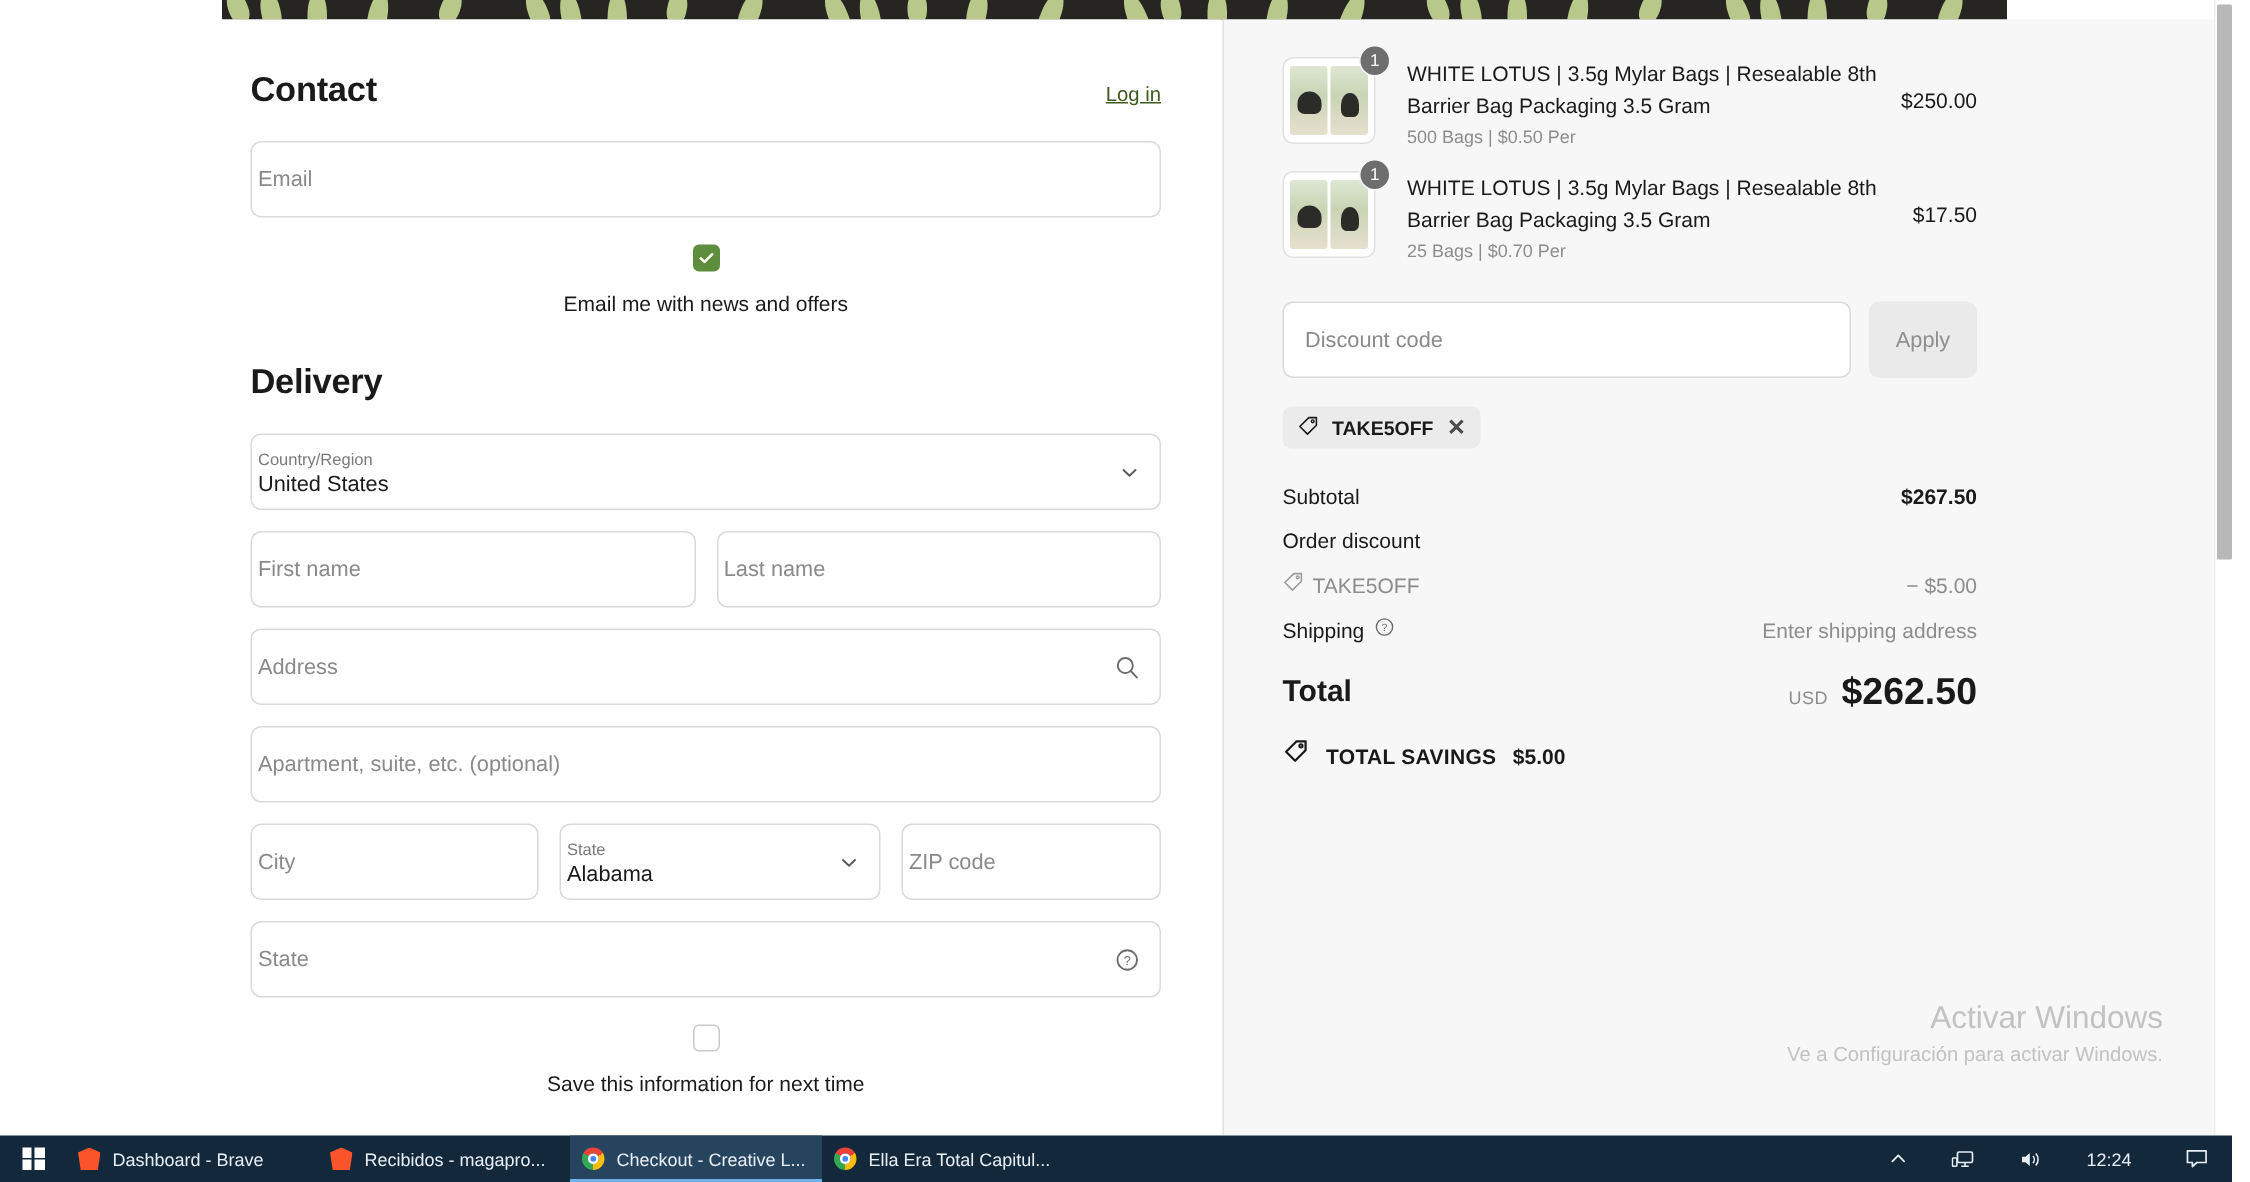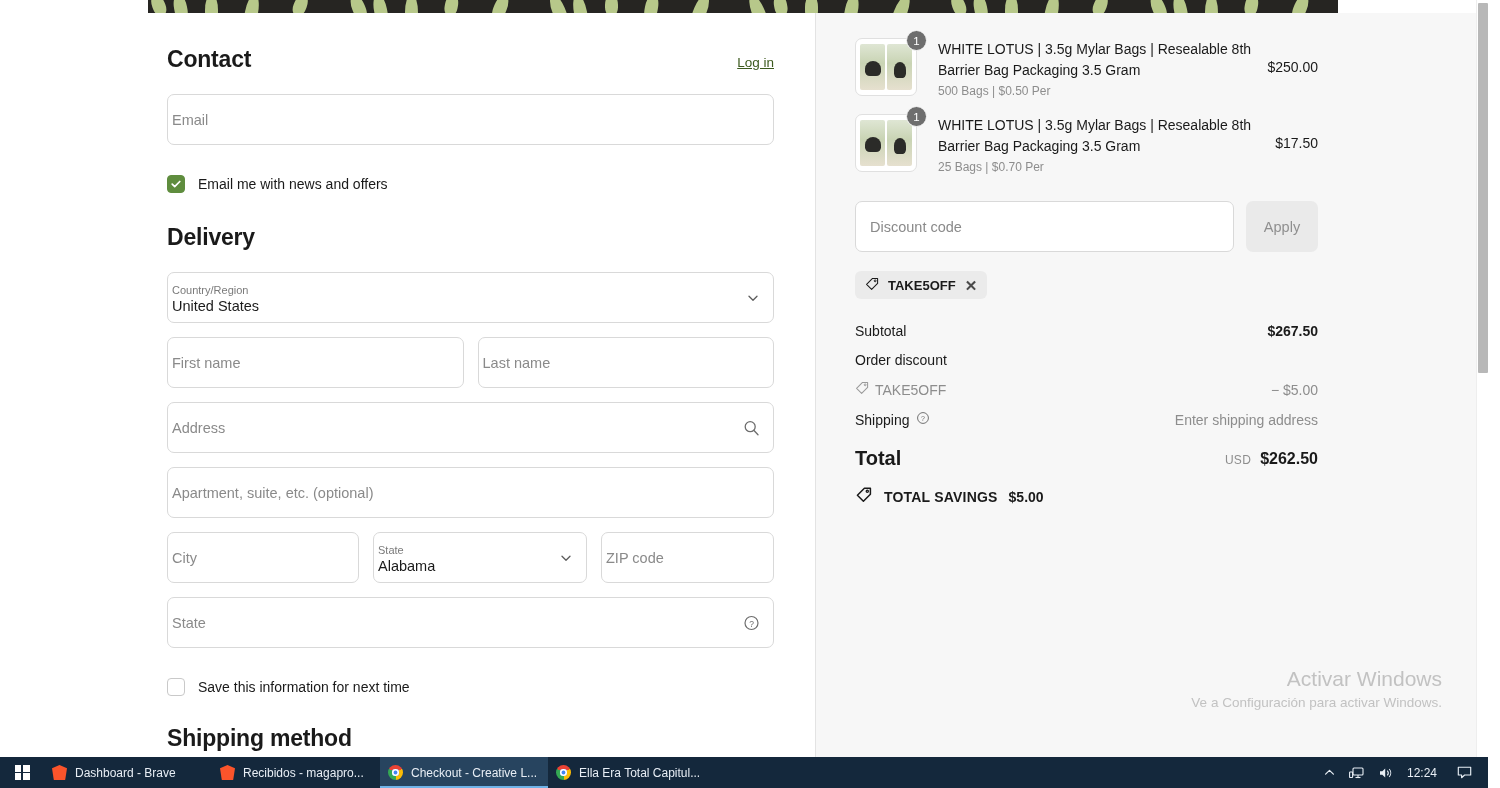--- a/index.html
+++ b/index.html
@@ -110,21 +110,21 @@
   .fld .rt-icon {
     position: absolute;
     right: 13px;
     top: 50%;
     transform: translateY(-50%);
     color: #6d6d6d;
     display: flex;
   }
   .row { display: flex; gap: 14px; }
   .mt14 { margin-top: 14px; }
-  .mt18 { margin-top: 30px; }
+  .mt18 { margin-top: 18px; flex-direction: column; }
   .mt21 { margin-top: 21px; }
 
   
   .cbrow { display: flex; align-items: center; gap: 13px; }
   .cbox {
     width: 18px; height: 18px;
     border-radius: 4px;
     border: 1px solid #c9c9c9;
     background: #fff;
     flex: none;
@@ -248,21 +248,21 @@
   .tot-row.sub-discount { color: #8d8d8d; }
   .tot-row.shipping-row .rval { color: #8d8d8d; }
   .tot-row .lcell { display: flex; align-items: center; gap: 6px; }
   .tot-row.grand {
     margin-top: 19px;
     margin-bottom: 10px;
   }
   .grand .lcell { font-size: 20px; font-weight: 700; }
   .grand .rval { display: flex; align-items: baseline; gap: 9px; }
   .grand .cur { font-size: 12px; color: #8d8d8d; letter-spacing: .3px; }
-  .grand .amt { font-size: 16px; font-weight: 700; color: #1a1a1a; }
+  .grand .amt { font-size: 25px; font-weight: 700; color: #1a1a1a; }
 
   .savings { display: flex; align-items: center; gap: 11px; margin-top: 16px; }
   .savings .sv-lbl { font-size: 14px; font-weight: 700; color: #1a1a1a; letter-spacing: .2px; }
   .savings .sv-amt { font-size: 14px; font-weight: 700; color: #1a1a1a; }
 
   
   #watermark {
     position: absolute;
     left: 1150px;
     top: 665px;
@@ -338,21 +338,21 @@
   }
   .fav-chrome::after {
     content: ""; position: absolute; left: 28%; top: 28%;
     width: 44%; height: 44%; border-radius: 50%; background: #4285f4;
     box-shadow: 0 0 0 1.6px #fff inset;
   }
   #tray {
     margin-left: auto;
     display: flex;
     align-items: center;
-    gap: 13px;
+    gap: 29px;
     padding-right: 10px;
     color: #e8eef5;
     font-size: 12px;
   }
   #tray .ticon { display: flex; align-items: center; cursor: pointer; }
   #tray .clock { cursor: pointer; }
   #notif { width: 28px; display: flex; justify-content: center; cursor: pointer; }
 </style>
 </head>
 <body>

